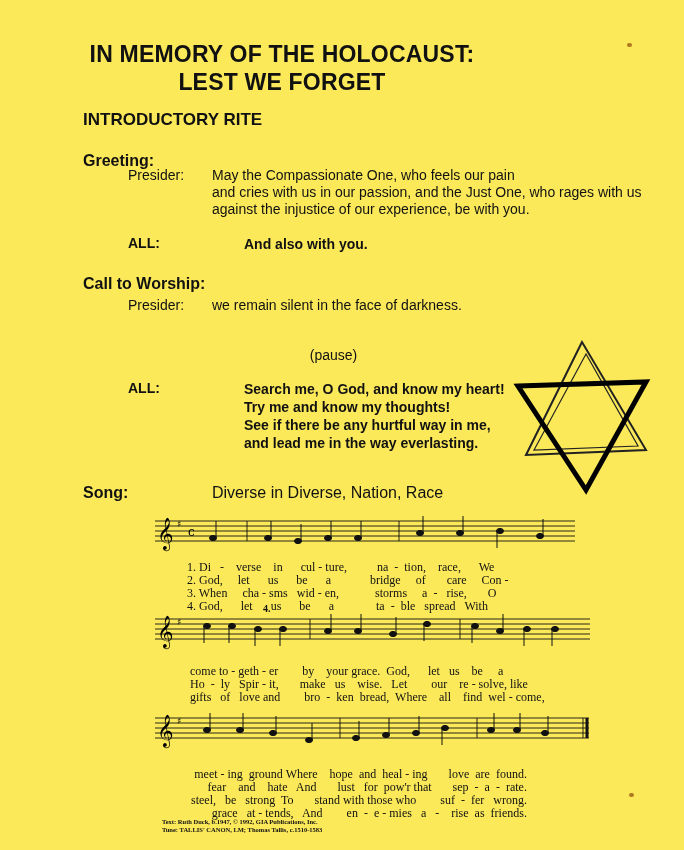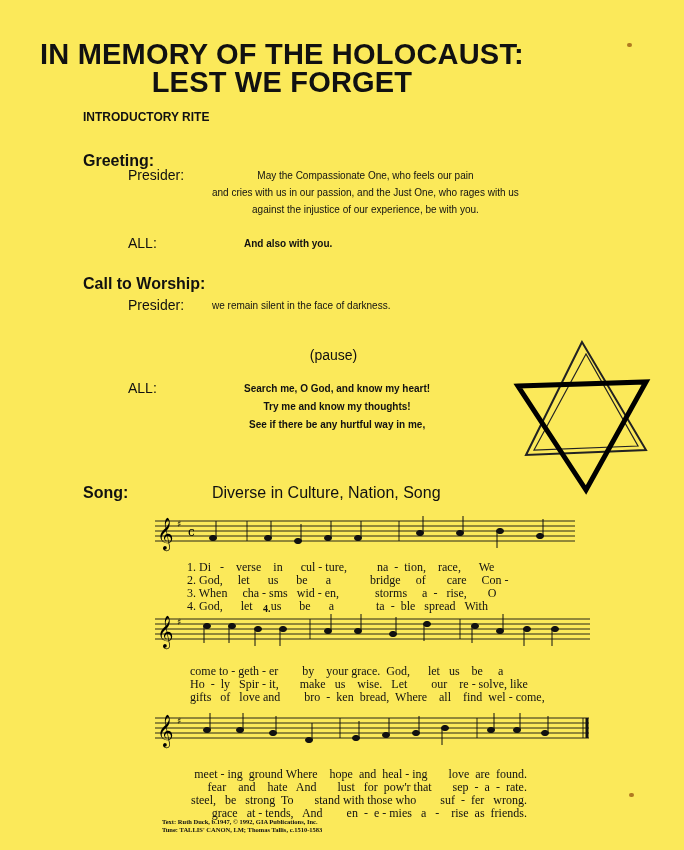--- a/index.html
+++ b/index.html
@@ -6,27 +6,27 @@
   body {
     width:684px; height:850px; overflow:hidden;
     background:#fbe95a;
     font-family:"Liberation Sans", sans-serif;
     color:#111;
     position:relative;
   }
   .abs { position:absolute; }
   .title {
     left:0; width:564px; text-align:center; top:40px;
-    font-weight:bold; font-size:29px; line-height:28px; letter-spacing:0.2px;
+    font-weight:bold; font-size:23px; line-height:28px; letter-spacing:0.2px;
   }
-  .section { font-weight:bold; font-size:12px; left:83px; }
+  .section { font-weight:bold; font-size:17px; left:83px; }
   .sub { font-weight:bold; font-size:16px; left:83px;text-align:center; }
   .role { font-size:14px; left:128px; }
-  .role.b { font-weight:normal; }
-  .text { font-size:10px; left:212px; line-height:17px;text-align:center; }
+  .role.b { font-weight:bold; }
+  .text { font-size:14px; left:212px; line-height:17px; }
   .text.b { font-weight:bold; line-height:18px;margin-left:32px; }
   .pause { font-size:14px; left:0; width:667px; text-align:center; }
   .song-title { font-size:16px; left:212px; }
   .staff-wrap { left:155px; }
   .lyrics { font-family:"Liberation Serif", serif; font-size:12px; line-height:13px;margin-top:13px; }
   .lyric-row { white-space:pre; }
   .credits { font-family:"Liberation Serif", serif; font-size:6.5px; line-height:8px; left:162px; top:818px; font-weight:bold; }
   .speck { width:5px; height:4px; background:#b07a20; border-radius:2px; }
 </style>
 </head>
@@ -54,32 +54,33 @@
 <div class="abs text" style="top:297px;">
   <div>we remain silent in the face of darkness.</div>
 </div>
 <div class="abs pause" style="top:347px;">(pause)</div>
 
 <div class="abs role b" style="top:380px;">ALL:</div>
 <div class="abs text b" style="top:380px;">
   <div>Search me, O God, and know my heart!</div>
   <div>Try me and know my thoughts!</div>
   <div>See if there be any hurtful way in me,</div>
+  <div>and lead me in the way everlasting.</div>
 </div>
 
 <div class="abs" style="left:510px; top:330px; width:150px; height:170px;">
   <svg width="150" height="170" viewBox="0 0 150 170">
     <polygon points="72,12 16,125 136,120" fill="none" stroke="#222" stroke-width="2"></polygon>
     <polygon points="76,24 24,120 128,116" fill="none" stroke="#222" stroke-width="1.2"></polygon>
     <polygon points="8,56 136,52 76,160" fill="none" stroke="#000" stroke-width="5" stroke-linejoin="miter"></polygon>
   </svg>
 </div>
 
 <div class="abs sub" style="top:484px;">Song:</div>
-<div class="abs song-title" style="top:484px;">Diverse in Culture, Nation, Song</div>
+<div class="abs song-title" style="top:484px;">Diverse in Diverse, Nation, Race</div>
 
 <div class="abs staff-wrap" style="top:515px;">
   <svg width="420" height="40" viewBox="0 0 420 40">
     <g stroke="#111" stroke-width="0.9">
       <line x1="0" y1="6" x2="420" y2="6"></line>
         <line x1="0" y1="11" x2="420" y2="11"></line>
       <line x1="0" y1="16" x2="420" y2="16"></line>
         <line x1="0" y1="21" x2="420" y2="21"></line>
       <line x1="0" y1="26" x2="420" y2="26"></line>
       <line x1="92" y1="6" x2="92" y2="26"></line>

